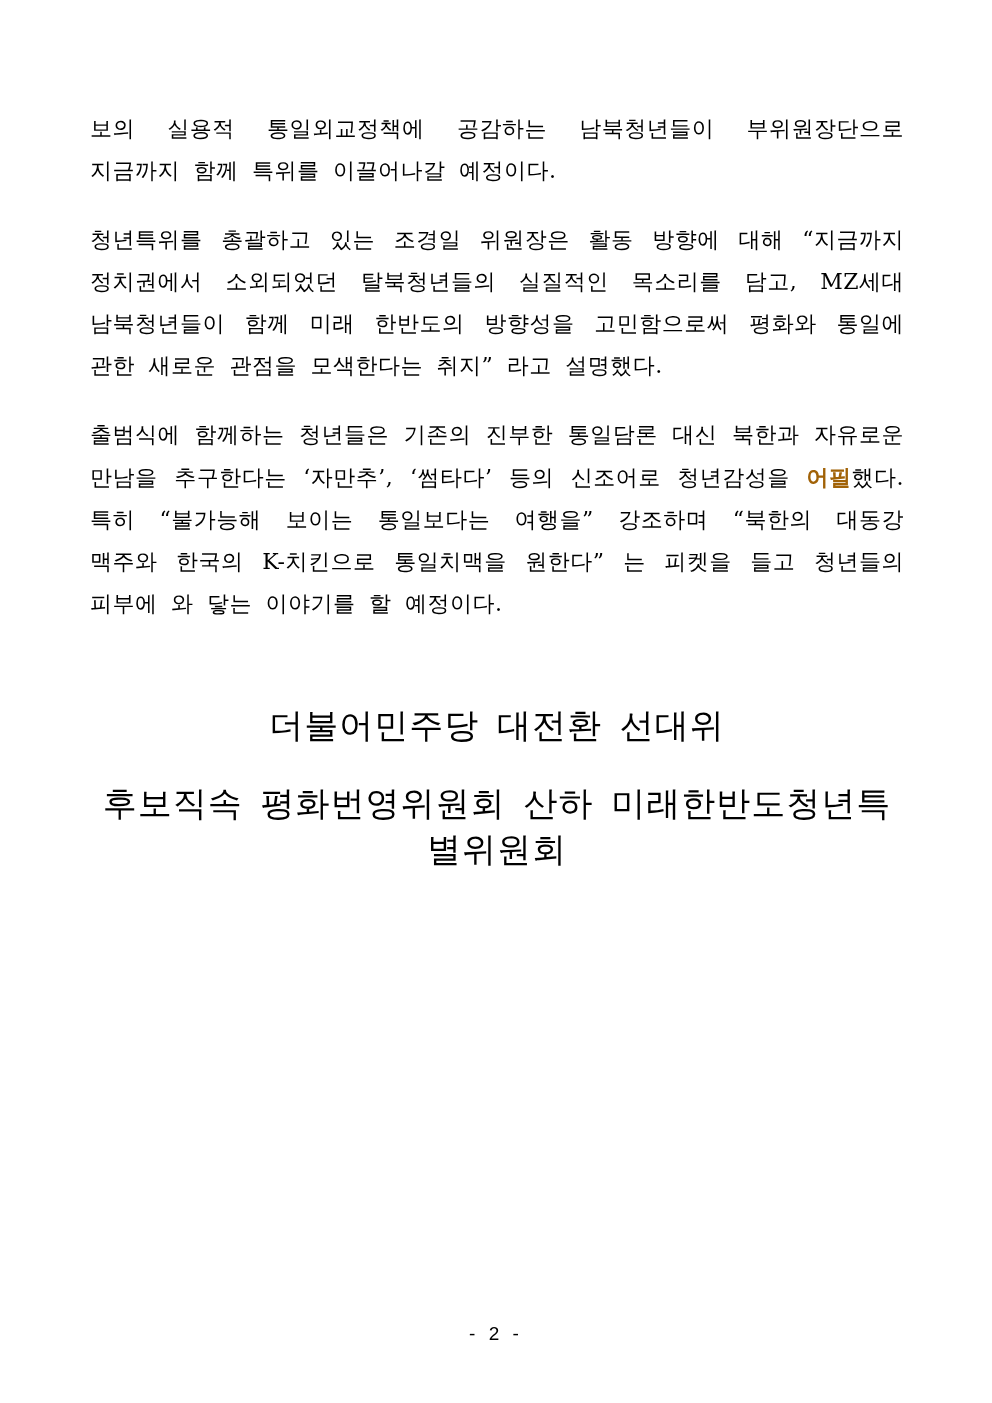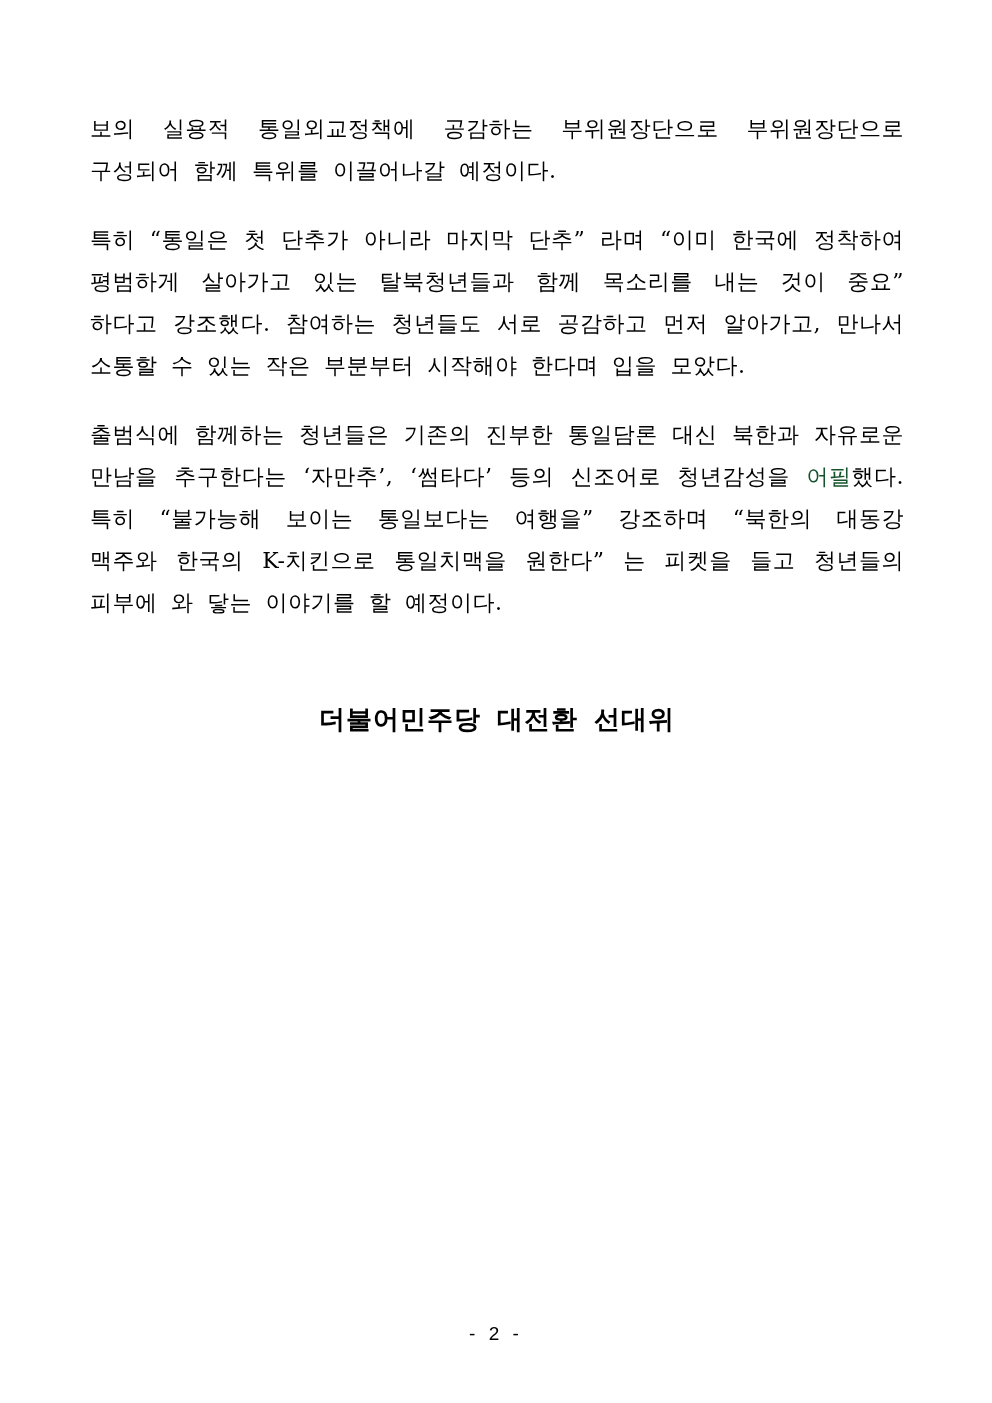--- a/index.html
+++ b/index.html
@@ -23,53 +23,55 @@
     margin: 0 0 27px 0;
     font-size: 22px;
     line-height: 42px;
     text-align: justify;
     text-align-last: left;
     word-break: keep-all;
     word-spacing: 6px;
     letter-spacing: 0.5px;
   }
   .red {
-    color: #14532d;
+    color: #a16207;
+    font-weight: bold;
   }
   .closing {
     margin-top: 78px;
     text-align: center;
   }
   .closing p {
     margin: 0 0 32px 0;
-    font-size: 26px;
-    font-weight: bold;
+    font-size: 34px;
+    font-weight: normal;
     letter-spacing: 1px;
     word-spacing: 6px;
   }
   .footer {
     position: absolute;
     bottom: 58px;
     left: 0;
     width: 100%;
     text-align: center;
     font-family: "Liberation Sans", "DejaVu Sans", sans-serif;
     font-size: 19px;
     letter-spacing: 4px;
     color: #000000;
   }
 </style>
 </head>
 <body>
 
 <div class="page">
   <div class="body-text">
-    <p class="para">보의 실용적 통일외교정책에 공감하는 부위원장단으로 부위원장단으로 구성되어 함께 특위를 이끌어나갈 예정이다.</p>
-    <p class="para">특히 “통일은 첫 단추가 아니라 마지막 단추” 라며 “이미 한국에 정착하여 평범하게 살아가고 있는 탈북청년들과 함께 목소리를 내는 것이 중요” 하다고 강조했다. 참여하는 청년들도 서로 공감하고 먼저 알아가고, 만나서 소통할 수 있는 작은 부분부터 시작해야 한다며 입을 모았다.</p>
+    <p class="para">보의 실용적 통일외교정책에 공감하는 남북청년들이 부위원장단으로 지금까지 함께 특위를 이끌어나갈 예정이다.</p>
+    <p class="para">청년특위를 총괄하고 있는 조경일 위원장은 활동 방향에 대해 “지금까지 정치권에서 소외되었던 탈북청년들의 실질적인 목소리를 담고, MZ세대 남북청년들이 함께 미래 한반도의 방향성을 고민함으로써 평화와 통일에 관한 새로운 관점을 모색한다는 취지” 라고 설명했다.</p>
     <p class="para"><span>출범식에 함께하는 청년들은 기존의 진부한 통일담론 대신 북한과 자유로운 만남을 추구한다는 ‘자만추’, ‘썸타다’ 등의 신조어로 청년감성을 </span><span class="red">어필</span><span>했다. 특히 “불가능해 보이는 통일보다는 여행을” 강조하며 “북한의 대동강 맥주와 한국의 K-치킨으로 통일치맥을 원한다” 는 피켓을 들고 청년들의 피부에 와 닿는 이야기를 할 예정이다.</span></p>
   </div>
 
   <div class="closing">
     <p>더불어민주당 대전환 선대위</p>
+    <p>후보직속 평화번영위원회 산하 미래한반도청년특별위원회</p>
   </div>
 
   <div class="footer">- 2 -</div>
 </div>
 
 </body></html>

